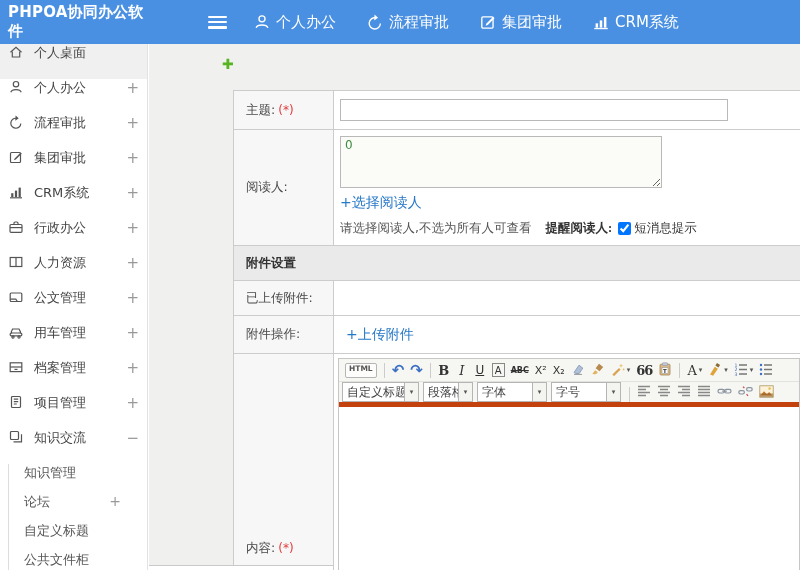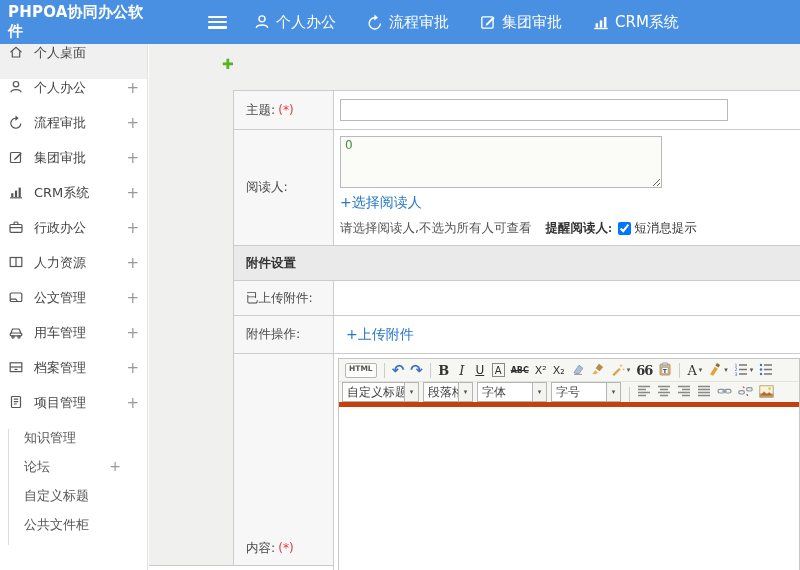--- a/index.html
+++ b/index.html
@@ -253,20 +253,30 @@
     <div class="side-item">
       <span class="side-icon">
         <svg viewBox="0 0 16 16">
           <rect x="3.5" y="2.5" width="9" height="11" rx="1" fill="none" stroke="currentColor" stroke-width="1.2"></rect>
           <path d="M5.8 5.2h4.4M5.8 7.6h4.4M5.8 10h3" fill="none" stroke="currentColor" stroke-width="1.2"></path>
         </svg>
       </span>
       <span class="side-label">项目管理</span>
       <span class="side-expand">+</span>
     </div>
+    <div class="side-item">
+      <span class="side-icon">
+        <svg viewBox="0 0 16 16">
+          <rect x="2.5" y="2.5" width="8" height="8" rx="1" fill="none" stroke="currentColor" stroke-width="1.2"></rect>
+          <path d="M5.5 12.8h8V5.2" fill="none" stroke="currentColor" stroke-width="1.2"></path>
+        </svg>
+      </span>
+      <span class="side-label">知识交流</span>
+      <span class="side-expand">−</span>
+    </div>
     <div class="sub-wrap">
       <div class="sub-item">
         <span class="sub-label">知识管理</span>
       </div>
       <div class="sub-item">
         <span class="sub-label">论坛</span>
         <span class="sub-expand">+</span>
       </div>
       <div class="sub-item">
         <span class="sub-label">自定义标题</span>

